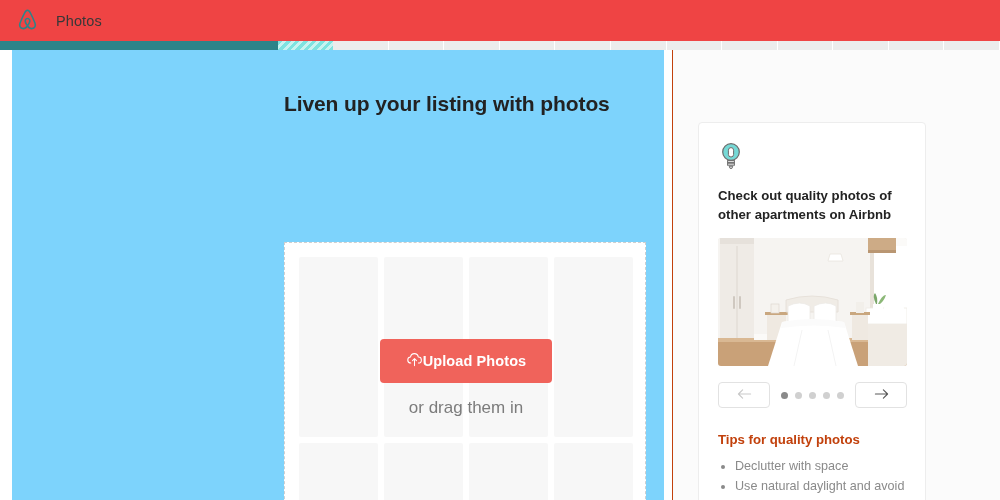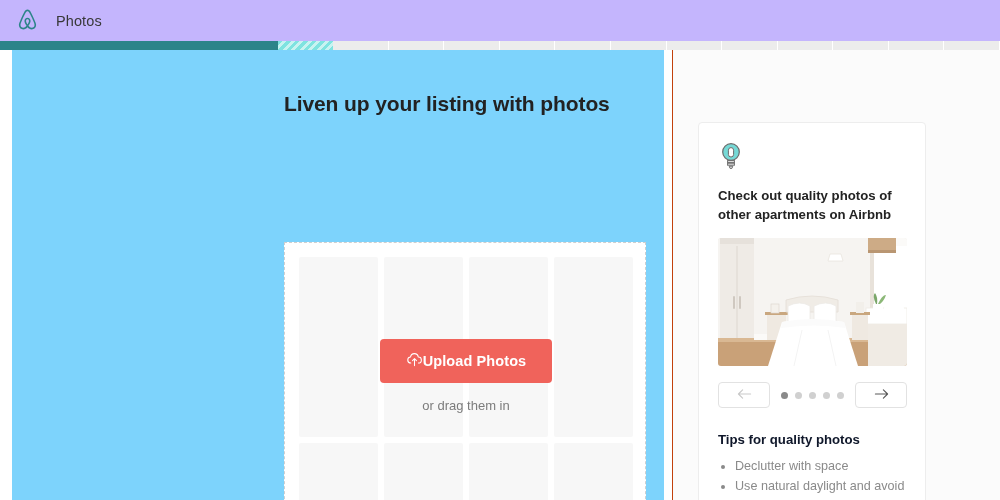--- a/index.html
+++ b/index.html
@@ -19,21 +19,21 @@
     height: 500px;
     background: #ffffff;
   }
 
   
   .header {
     position: absolute;
     left: 0; top: 0;
     width: 1000px;
     height: 41px;
-    background: #c4b5fd;
+    background: #ef4444;
     display: flex;
     align-items: center;
     box-sizing: border-box;
     text-align: center;
   }
   .logo-wrap {
     width: 42px;
     display: flex;
     justify-content: center;
     align-items: center;
@@ -145,21 +145,21 @@
     padding: 4px 26px;
     height: 44px;
     font-size: 14.5px;
     font-weight: bold;
     font-family: "Liberation Sans", sans-serif;
     cursor: pointer;
     letter-spacing: 0.1px;
   }
   .drag-text {
     margin-top: 15px;
-    font-size: 13px;
+    font-size: 17px;
     color: #7c7c7c;
     text-align: center;
   }
 
   
   .sidebar {
     position: absolute;
     left: 652px;
     top: 50px;
     width: 348px;
@@ -232,21 +232,21 @@
     height: 7px;
     border-radius: 50%;
     background: #d0d0d0;
   }
   .dot.active { background: #8a8a8a; }
 
   .tips-heading {
     margin: 24px 0 10px 0;
     font-size: 13.2px;
     font-weight: bold;
-    color: #0f172a;
+    color: #c2410c;
   }
   .tips-list {
     margin: 0;
     padding-left: 17px;
     font-size: 12.6px;
     line-height: 1.5;
     color: #8a8a8a;
   }
   .tips-list li { margin-bottom: 1px; }
 </style>

